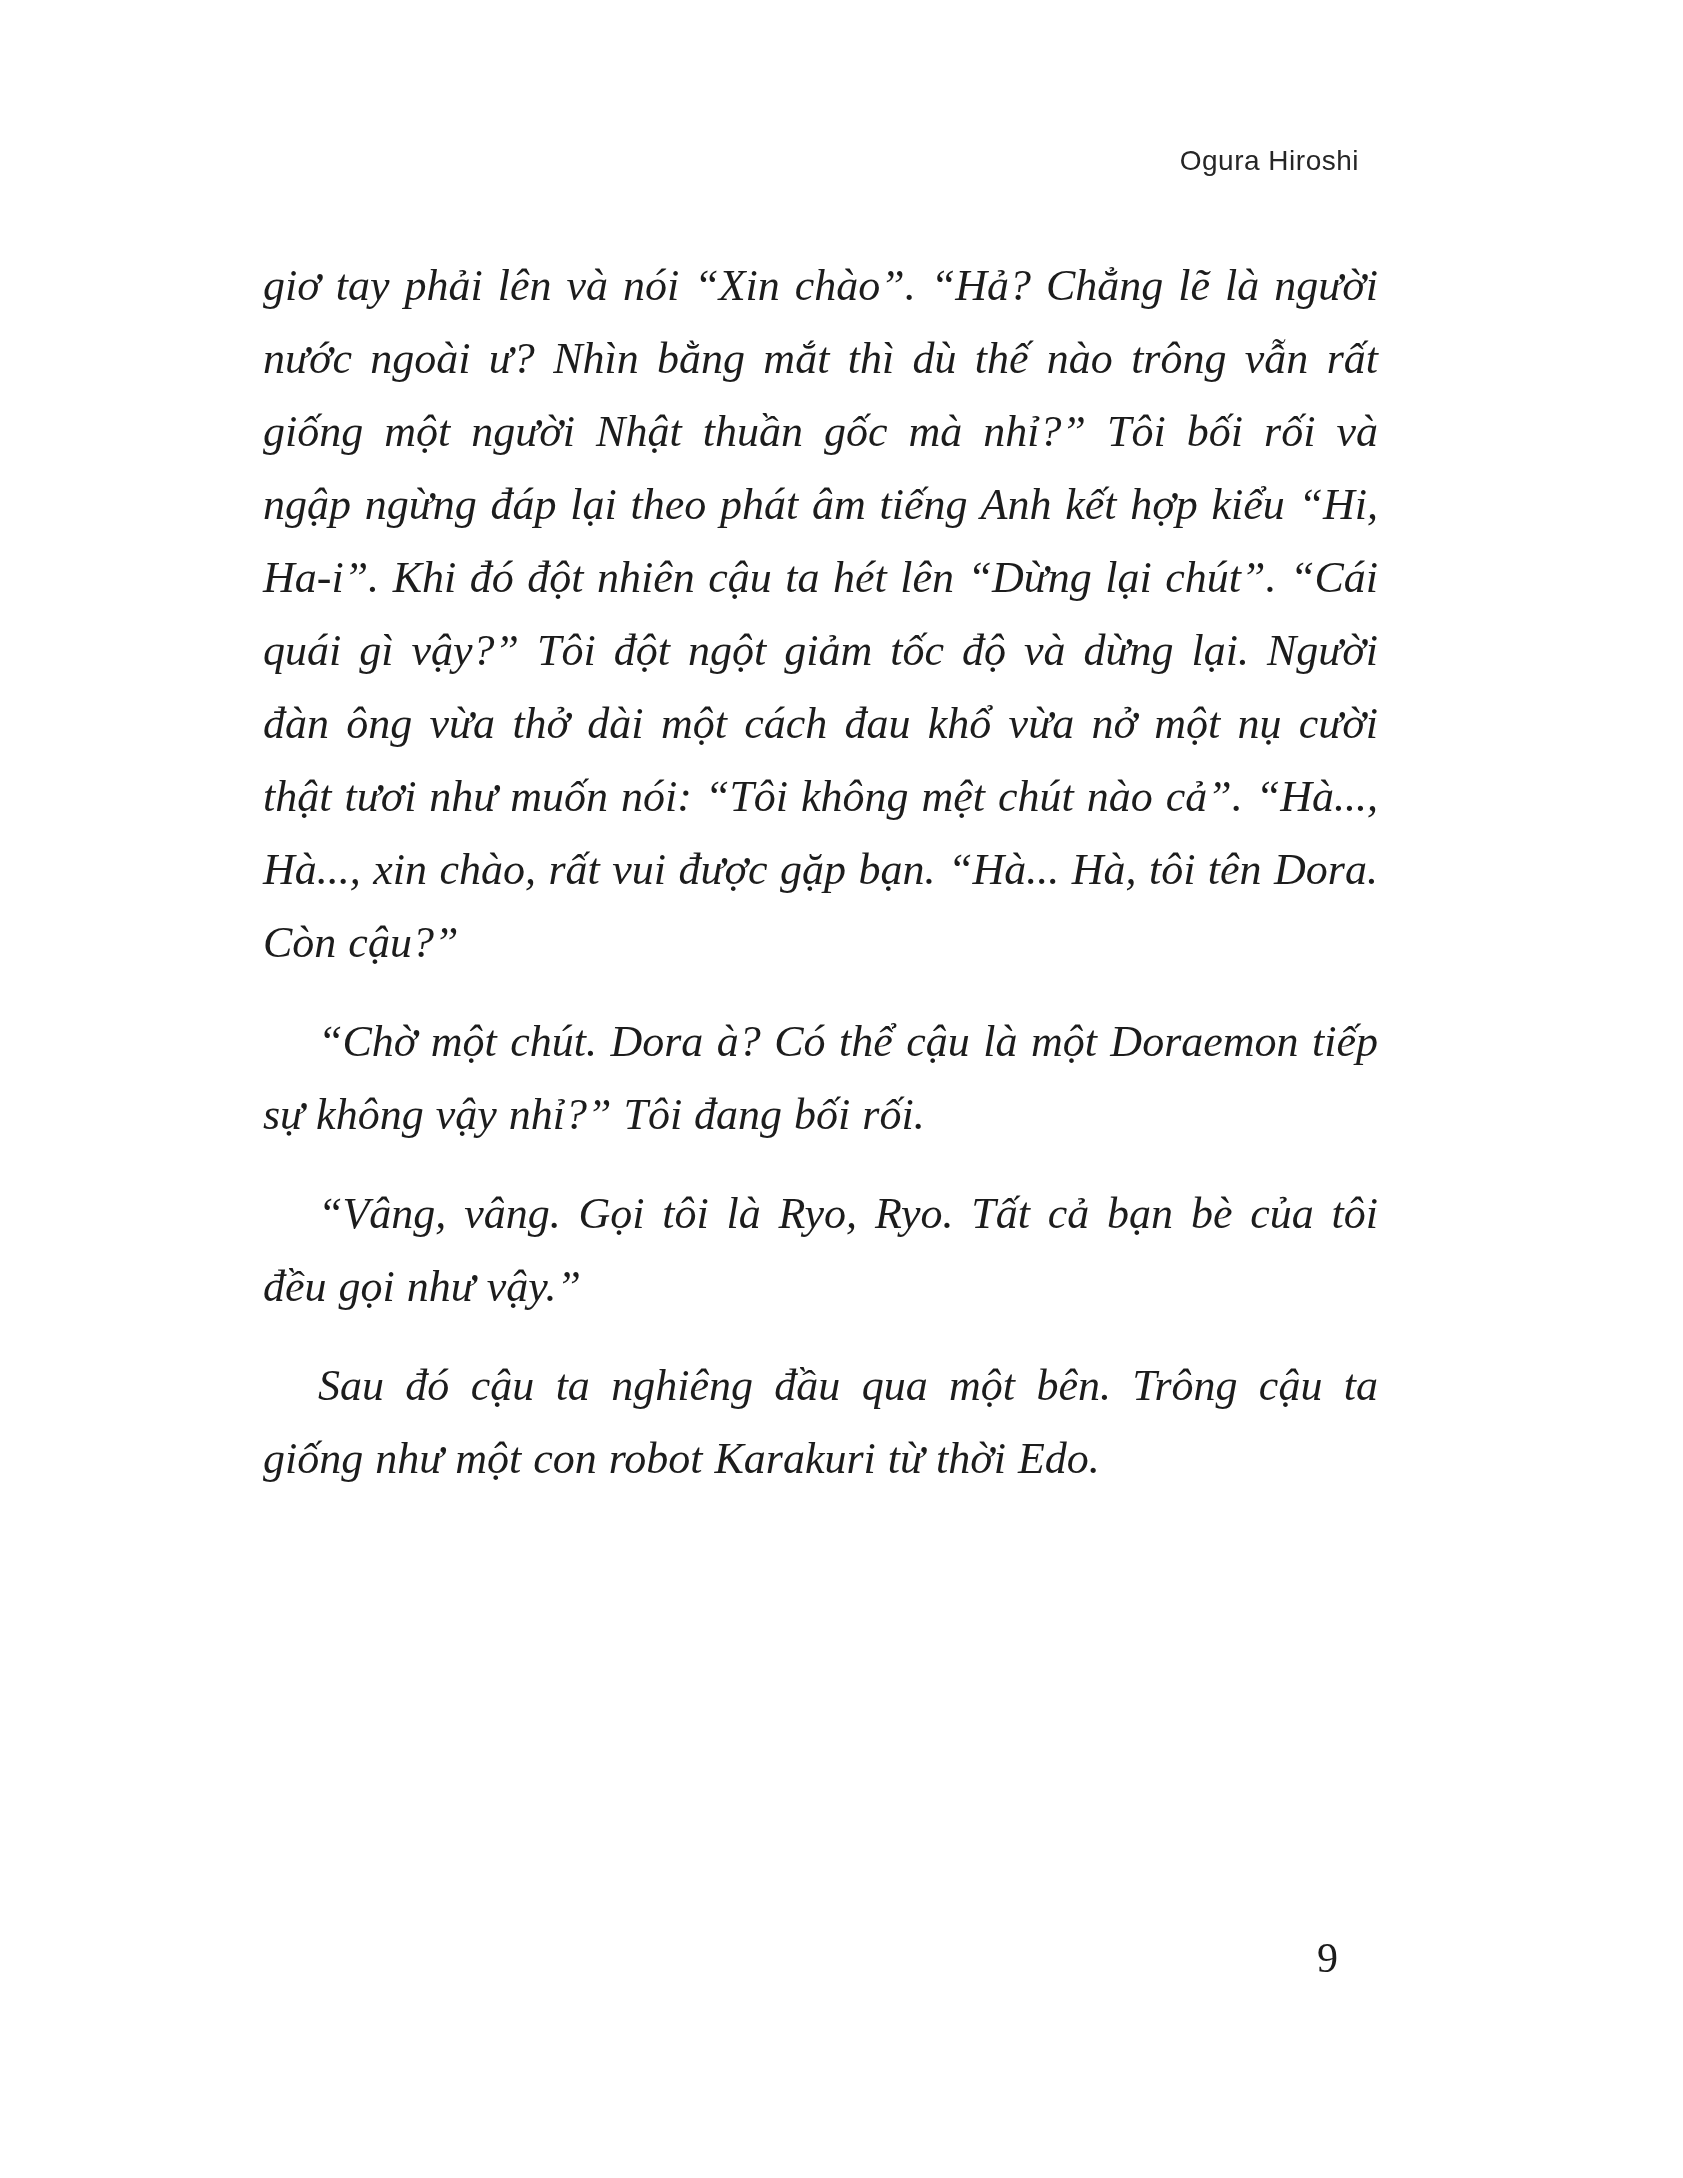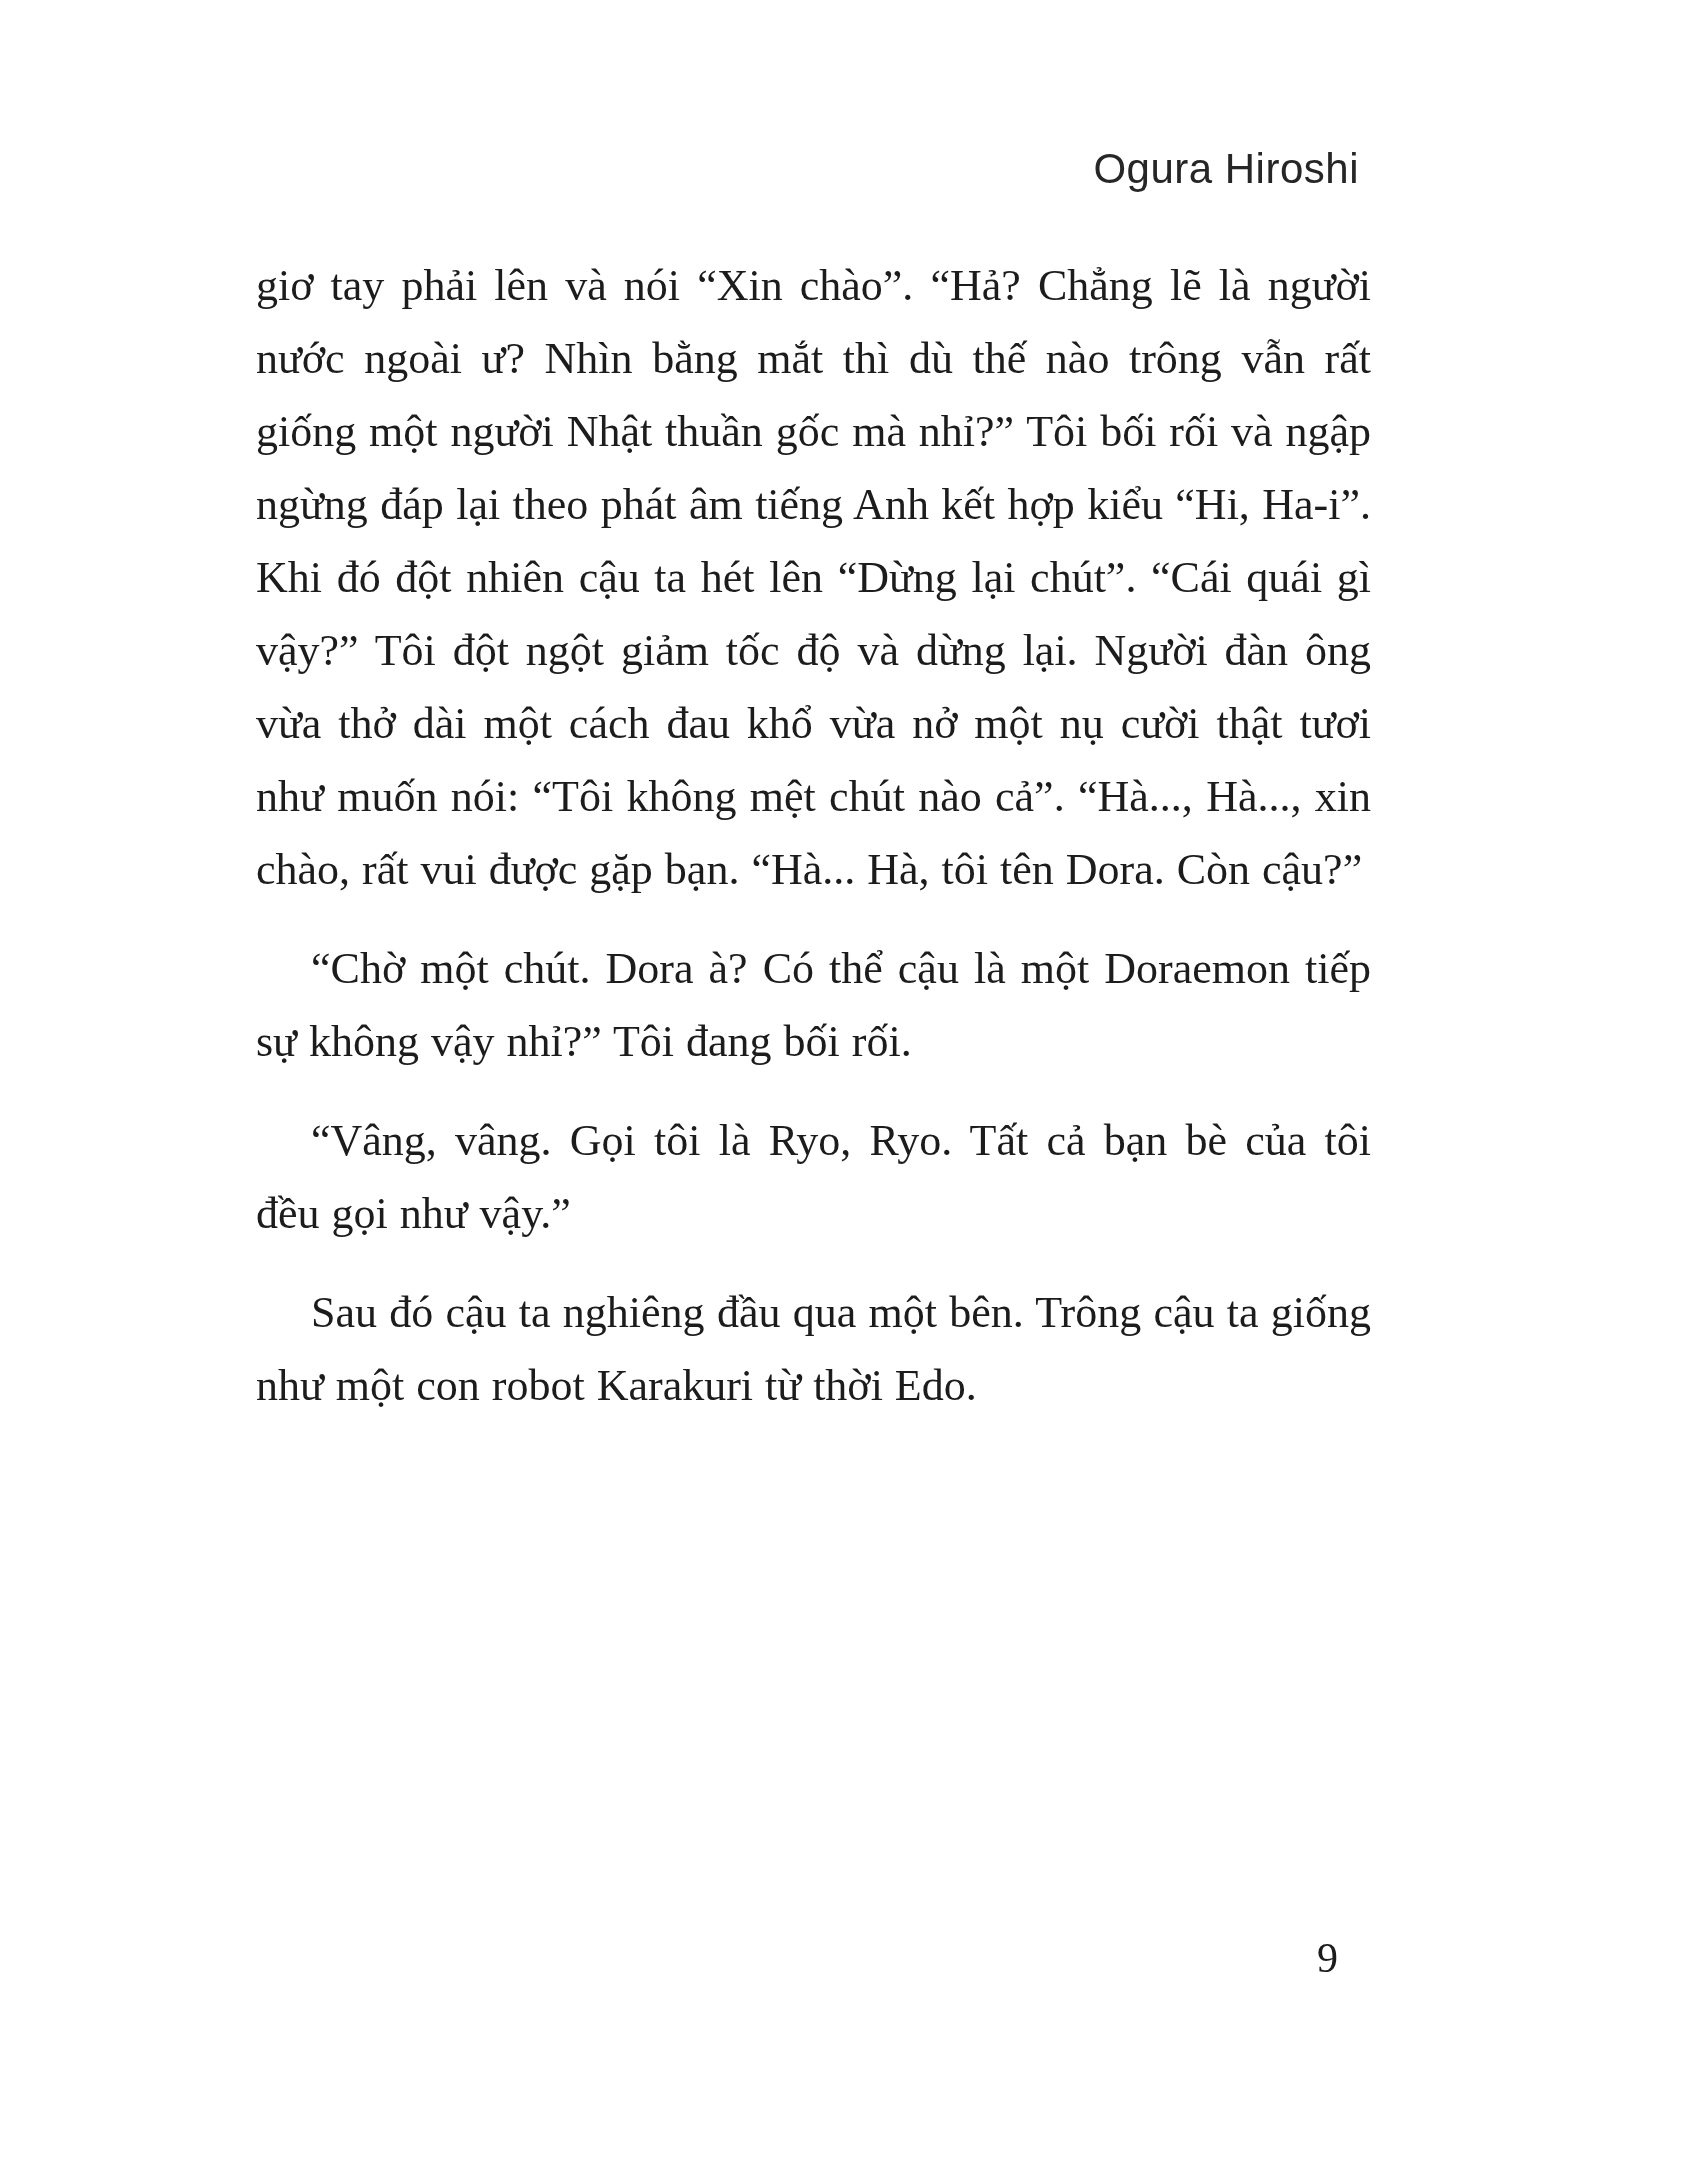--- a/index.html
+++ b/index.html
@@ -16,30 +16,31 @@
     font-family: "Liberation Serif", "DejaVu Serif", serif;
     overflow: hidden;
   }
   .running-head {
     position: absolute;
     top: 145px;
     left: 248px;
     width: 1111px;
     text-align: right;
     font-family: "Liberation Sans", "DejaVu Sans", sans-serif;
-    font-size: 42px;
+    font-size: 28px;
     font-weight: 400;
     letter-spacing: 0.5px;
     color: #262626;
   }
   .body-text {
     position: absolute;
     top: 249px;
-    left: 256px;
+    left: 263px;
     width: 1115px;
+    font-style: italic;
   }
   .body-text p {
     margin: 0;
     font-size: 44px;
     line-height: 73px;
     text-align: justify;
     text-justify: inter-word;
     word-spacing: 1px;
   }
   .body-text p + p {

